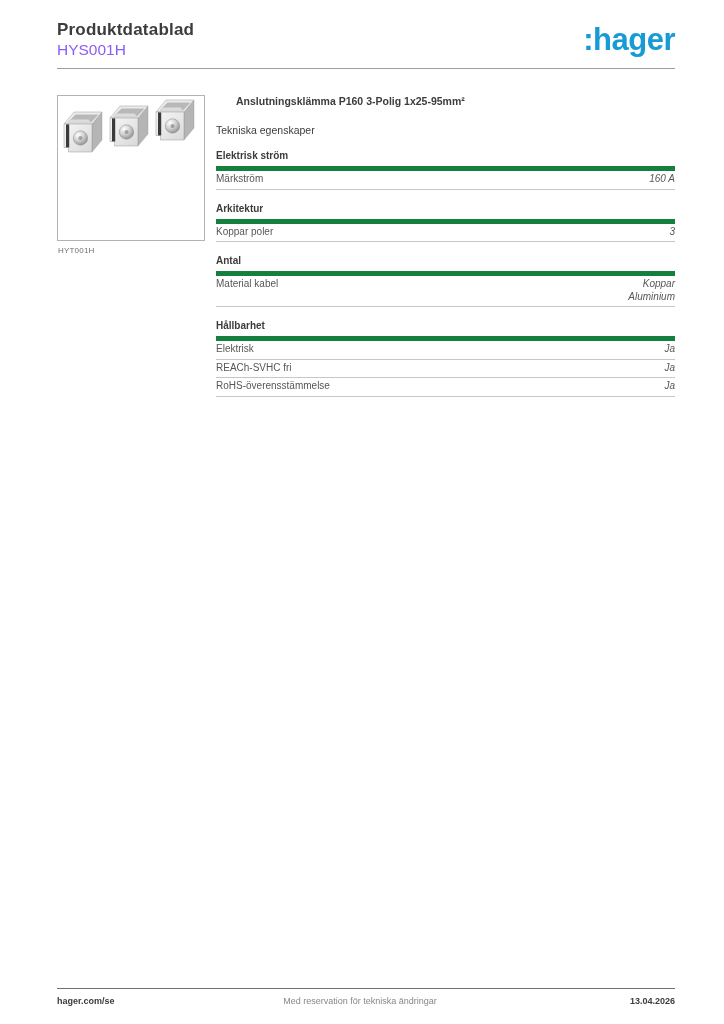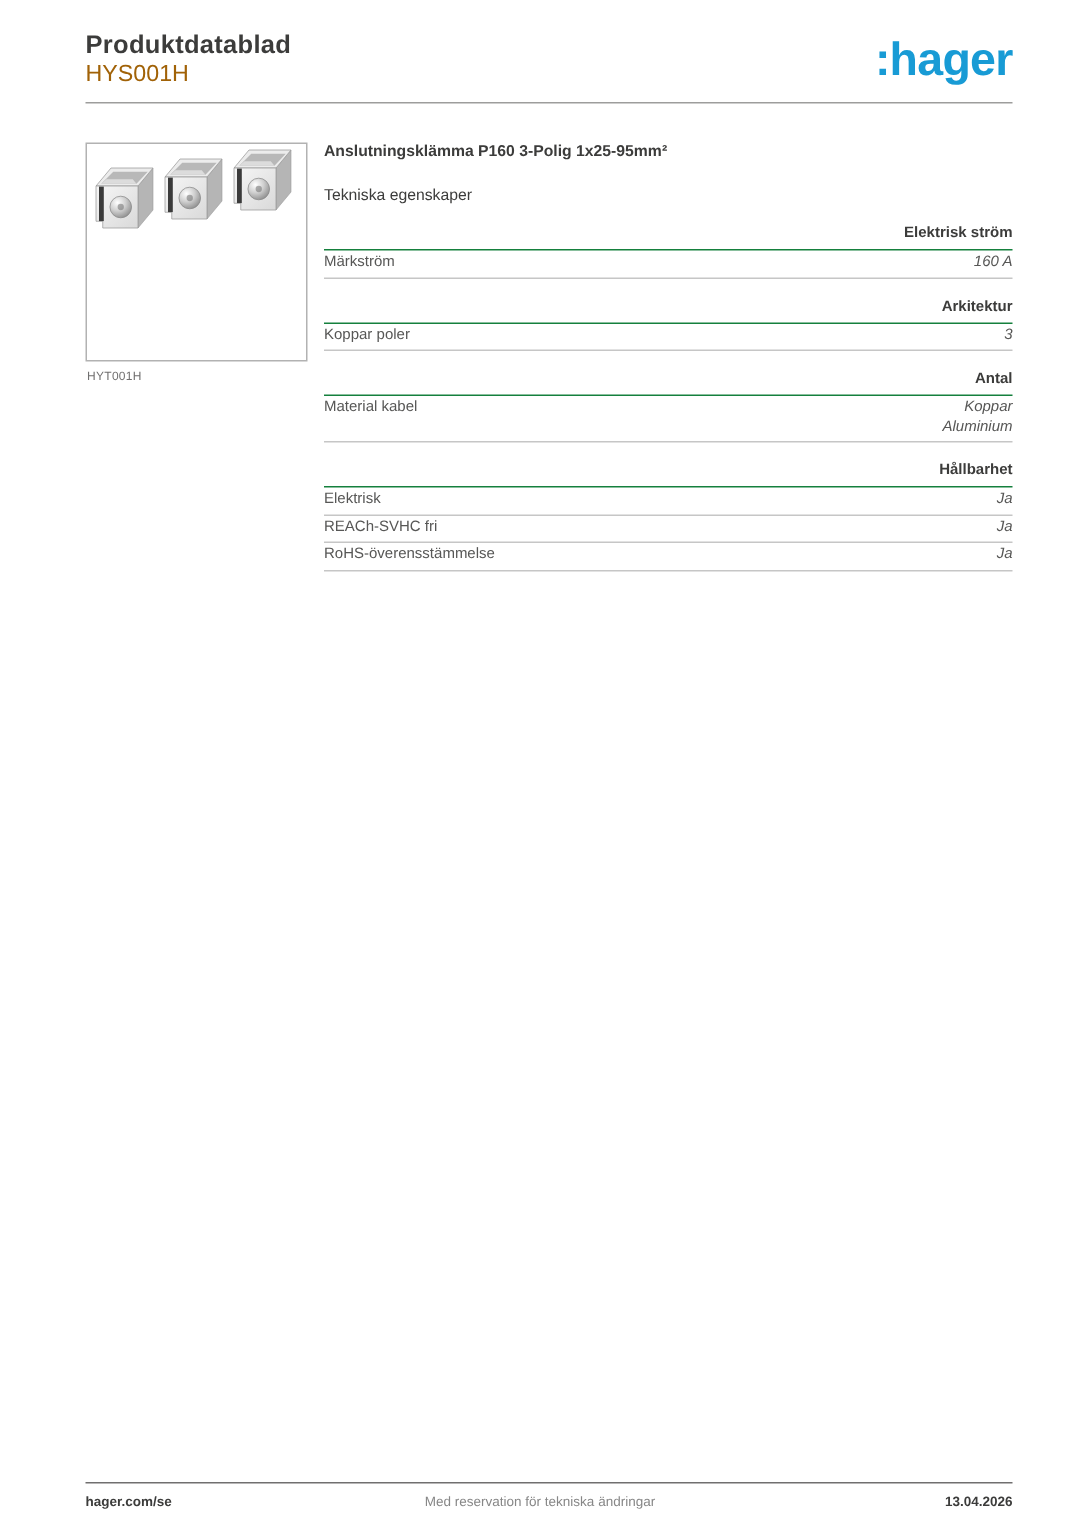--- a/index.html
+++ b/index.html
@@ -9,21 +9,21 @@
     font-family: "Liberation Sans", sans-serif;
     color: #3c3c3b;
     position: relative;
     overflow: hidden;
   }
   .page { position: absolute; inset: 0; background: #fff; }
 
   
   .header-block { position: absolute; left: 57px; top: 20px; }
   .doc-type { font-size: 17px; font-weight: bold; line-height: 20px; letter-spacing: 0.2px; }
-  .product-ref { font-size: 15.5px; line-height: 19px; color: #a16207; }
+  .product-ref { font-size: 15.5px; line-height: 19px; color: #8b5cf6; }
   .logo {
     position: absolute; right: 49px; top: 22px;
     font-size: 31px; font-weight: bold; letter-spacing: -0.5px;
     color: #189bd5;
   }
   .header-rule { position: absolute; left: 57px; right: 49px; top: 68px; height: 1px; background: #9d9d9c; }
 
   
   .figure {
     position: absolute; left: 57px; top: 95px;
@@ -31,28 +31,28 @@
     border: 1px solid #b2b2b2; background: #fff;
   }
   .figure svg { display: block; width: 100%; height: 100%; }
   .figure-caption {
     position: absolute; left: 58px; top: 246px;
     font-size: 8px; color: #706f6f; letter-spacing: 0.2px;
   }
 
   
   .content { position: absolute; left: 216px; right: 49px; top: 95px; }
-  .product-title { font-size: 10.5px; font-weight: bold; line-height: 13px; color: #3c3c3b; }
+  .product-title { font-size: 10.5px; font-weight: bold; line-height: 13px; color: #3c3c3b; margin-left: 20px; }
   .tech-heading { margin-top: 16px; font-size: 10.5px; font-weight: normal; line-height: 13px; }
 
   .section { margin-top: 13px; }
   .section:first-of-type { margin-top: 12px; }
   .section-title {
     font-size: 10px; font-weight: bold; line-height: 12px;
-    padding-bottom: 4px; border-bottom: 1px solid #15803d; text-align: right;
+    padding-bottom: 4px; border-bottom: 5px solid #15803d;
   }
   .row {
     display: flex; justify-content: space-between; align-items: flex-start;
     padding: 2px 0 3px 0;
     border-bottom: 1px solid #c6c6c6;
     font-size: 10px; line-height: 12.5px; color: #575756; gap: 41px;
   }
   .row .label { text-align: left; }
   .row .value { text-align: right; white-space: pre-line; font-style: italic; }
 

